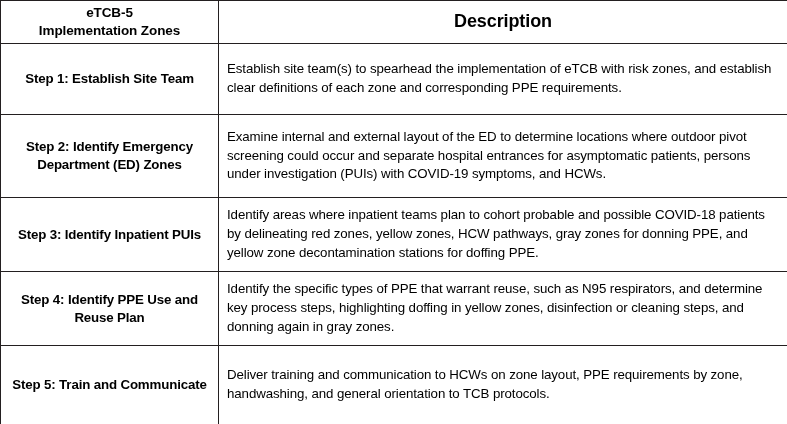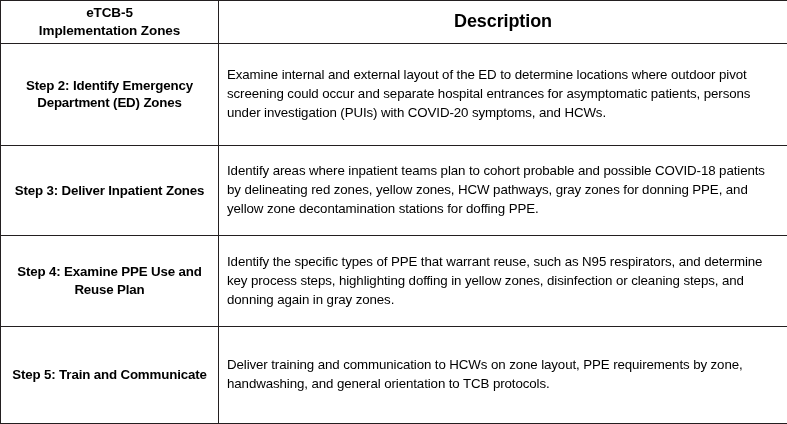--- a/index.html
+++ b/index.html
@@ -100,30 +100,34 @@
         <th class="header-cell step">
           <span class="hdr-line">eTCB-5</span>
           <span class="hdr-line">Implementation Zones</span>
         </th>
         <th class="header-cell desc">
           <span class="hdr-line">Description</span>
         </th>
       </tr>
     </thead>
     <tbody>
+      <tr class="row-1">
+        <td class="step-cell">Step 1: Establish Site Team</td>
+        <td class="desc-cell">Establish site team(s) to spearhead the implementation of eTCB with risk zones, and establish clear definitions of each zone and corresponding PPE requirements.</td>
+      </tr>
       <tr class="row-2">
         <td class="step-cell">Step 2: Identify Emergency Department (ED) Zones</td>
-        <td class="desc-cell">Examine internal and external layout of the ED to determine locations where outdoor pivot screening could occur and separate hospital entrances for asymptomatic patients, persons under investigation (PUIs) with COVID-20 symptoms, and HCWs.</td>
+        <td class="desc-cell">Examine internal and external layout of the ED to determine locations where outdoor pivot screening could occur and separate hospital entrances for asymptomatic patients, persons under investigation (PUIs) with COVID-19 symptoms, and HCWs.</td>
       </tr>
       <tr class="row-3">
-        <td class="step-cell">Step 3: Deliver Inpatient Zones</td>
+        <td class="step-cell">Step 3: Identify Inpatient PUIs</td>
         <td class="desc-cell">Identify areas where inpatient teams plan to cohort probable and possible COVID-18 patients by delineating red zones, yellow zones, HCW pathways, gray zones for donning PPE, and yellow zone decontamination stations for doffing PPE.</td>
       </tr>
       <tr class="row-4">
-        <td class="step-cell">Step 4: Examine PPE Use and Reuse Plan</td>
+        <td class="step-cell">Step 4: Identify PPE Use and Reuse Plan</td>
         <td class="desc-cell">Identify the specific types of PPE that warrant reuse, such as N95 respirators, and determine key process steps, highlighting doffing in yellow zones, disinfection or cleaning steps, and donning again in gray zones.</td>
       </tr>
       <tr class="row-5">
         <td class="step-cell">Step 5: Train and Communicate</td>
         <td class="desc-cell">Deliver training and communication to HCWs on zone layout, PPE requirements by zone, handwashing, and general orientation to TCB protocols.</td>
       </tr>
     </tbody>
   </table>
 </div>
 

